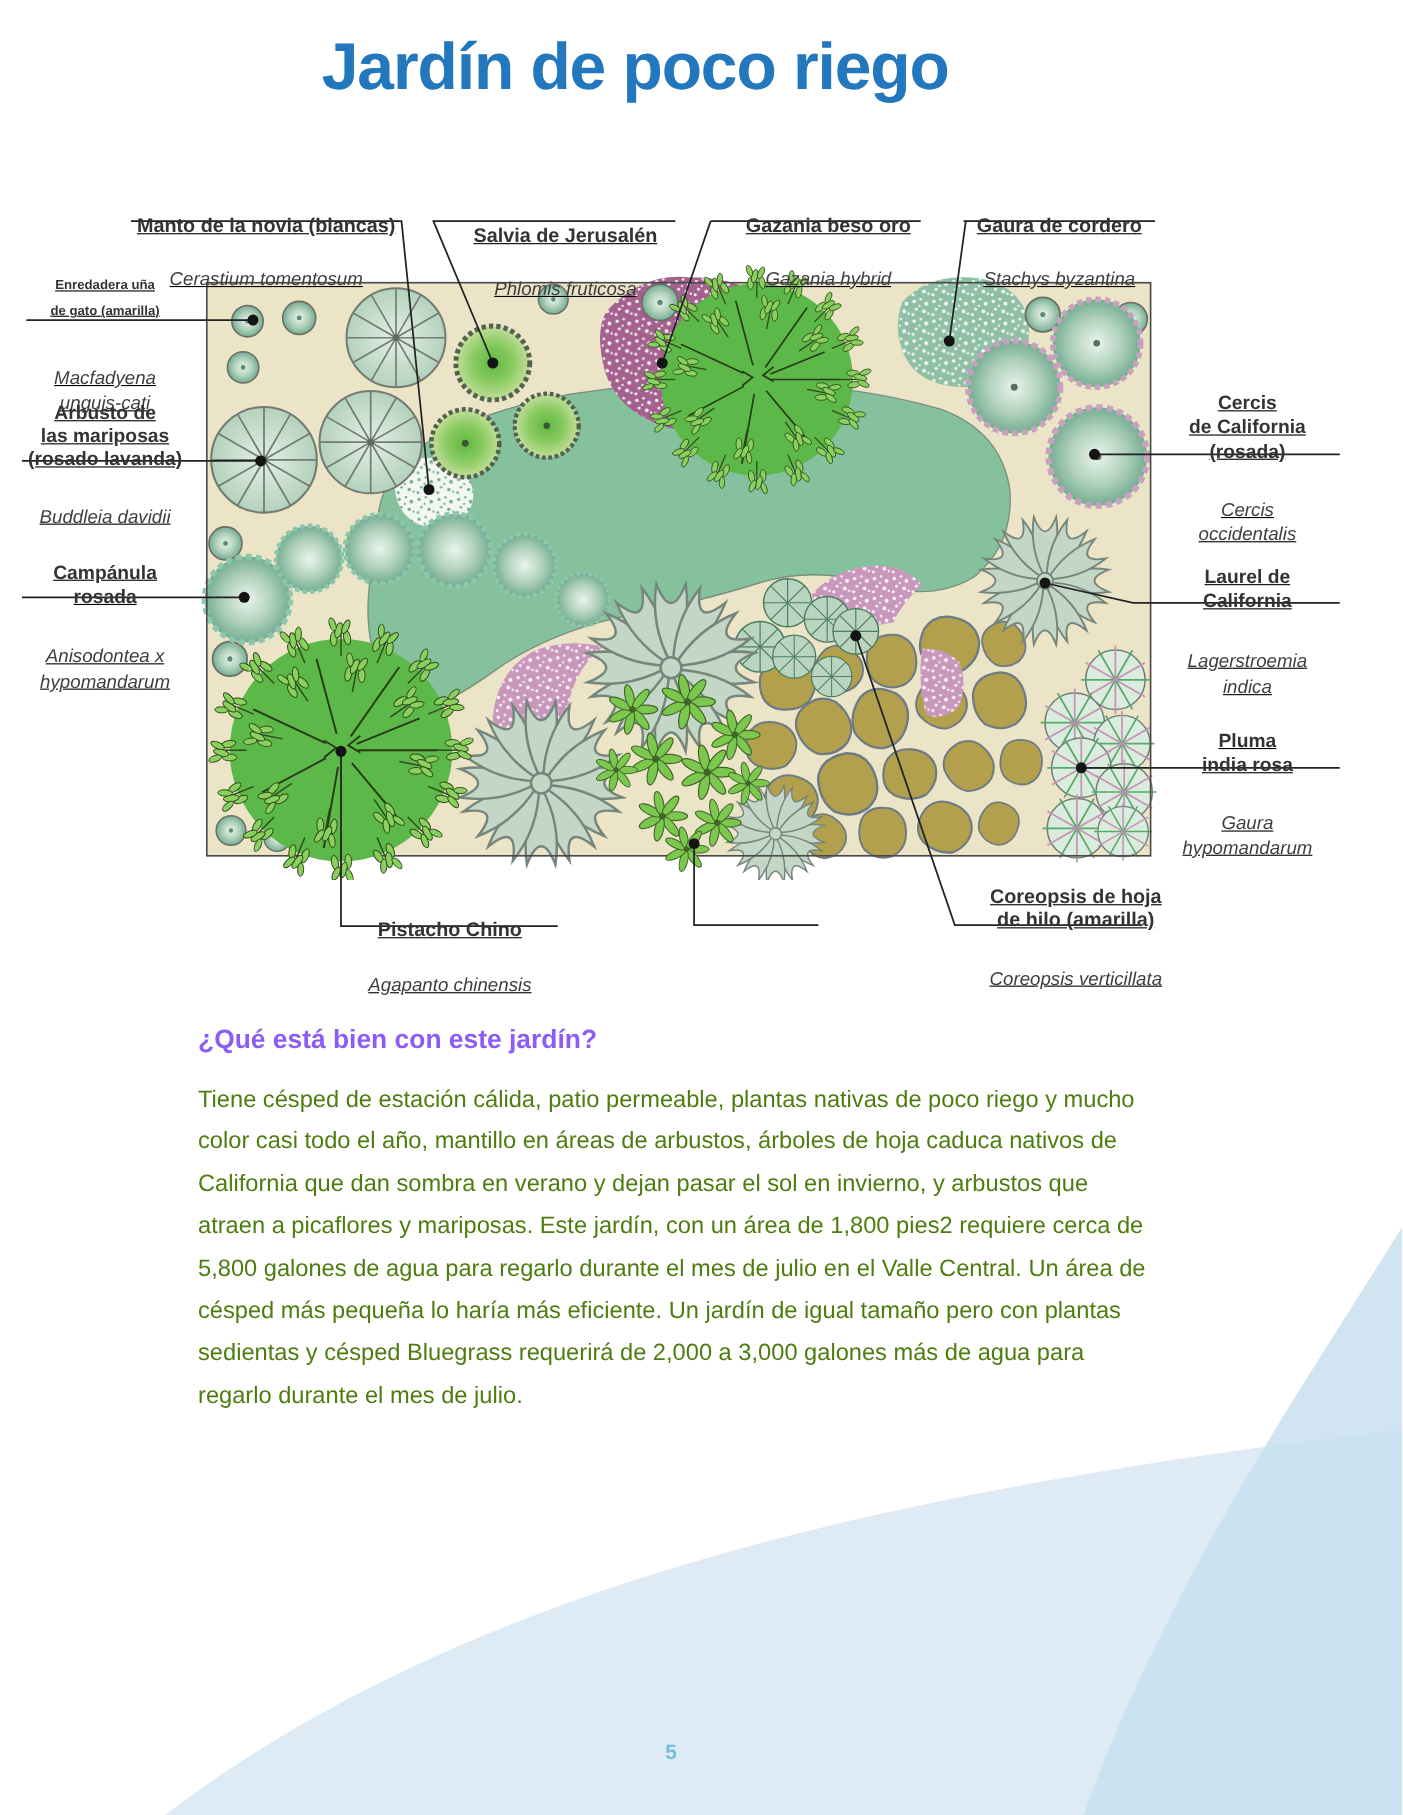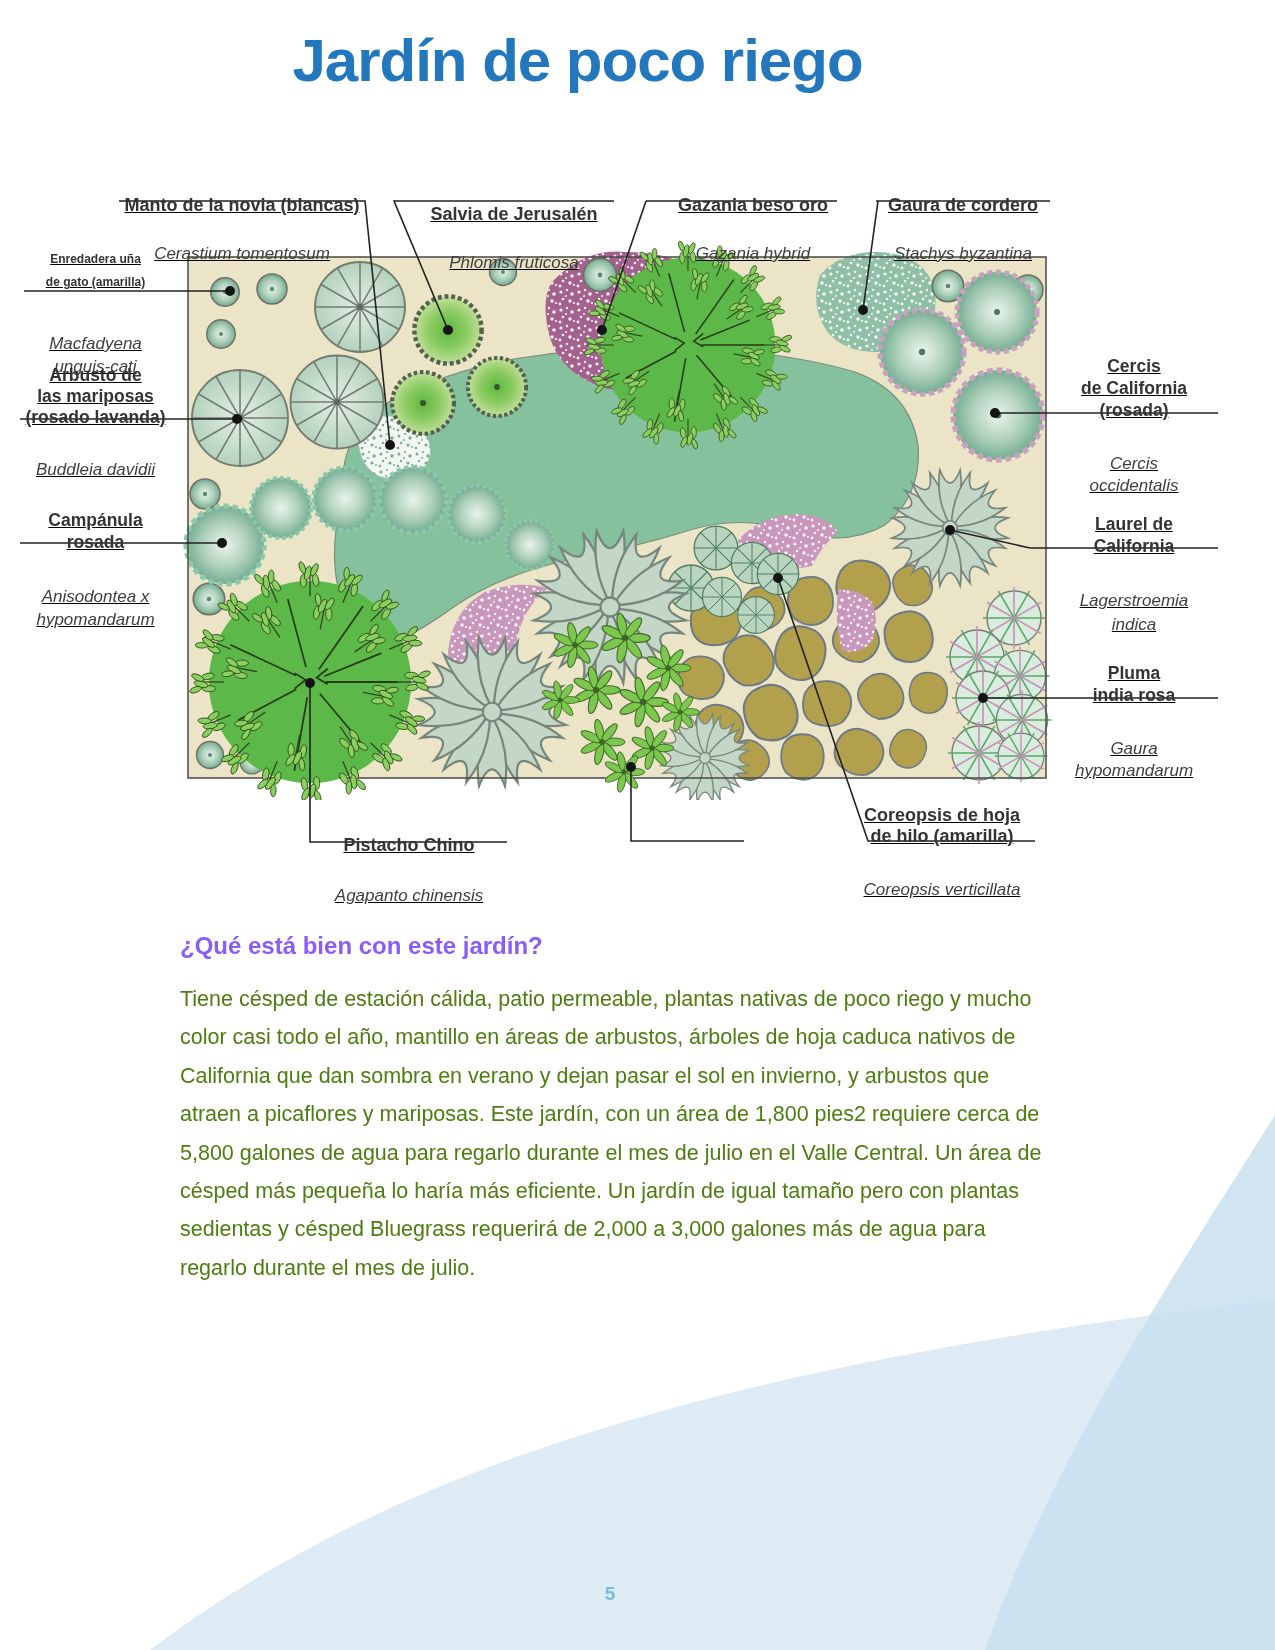--- a/index.html
+++ b/index.html
@@ -417,21 +417,21 @@
     <span class="nm" style="font-size:17.5px;">Pluma
 india rosa</span>
     <span class="sci" style="margin-top:14px;">Gaura
 hypomandarum</span>
   </div>
 
   <div class="plabel" style="left:309px;top:816px;width:200px;">
     <span class="nm">Pistacho Chino</span>
     <span class="sci" style="margin-top:11px;">Agapanto chinensis</span>
   </div>
-  <div class="plabel" style="left:832px;top:787px;width:220px;">
+  <div class="plabel" style="left:868px;top:787px;width:220px;">
     <span class="nm" style="line-height:21px;">Coreopsis de hoja
 de hilo (amarilla)</span>
     <span class="sci" style="margin-top:14px;">Coreopsis verticillata</span>
   </div>
 
   <div class="abs heading">¿Qué está bien con este jardín?</div>
   <div class="abs body-text">Tiene césped de estación cálida, patio permeable, plantas nativas de poco riego y mucho color casi todo el año, mantillo en áreas de arbustos, árboles de hoja caduca nativos de California que dan sombra en verano y dejan pasar el sol en invierno, y arbustos que atraen a picaflores y mariposas. Este jardín, con un área de 1,800 pies2 requiere cerca de 5,800 galones de agua para regarlo durante el mes de julio en el Valle Central. Un área de césped más pequeña lo haría más eficiente. Un jardín de igual tamaño pero con plantas sedientas y césped Bluegrass requerirá de 2,000 a 3,000 galones más de agua para regarlo durante el mes de julio.</div>
 
   <div class="abs pagenum">5</div>
 

